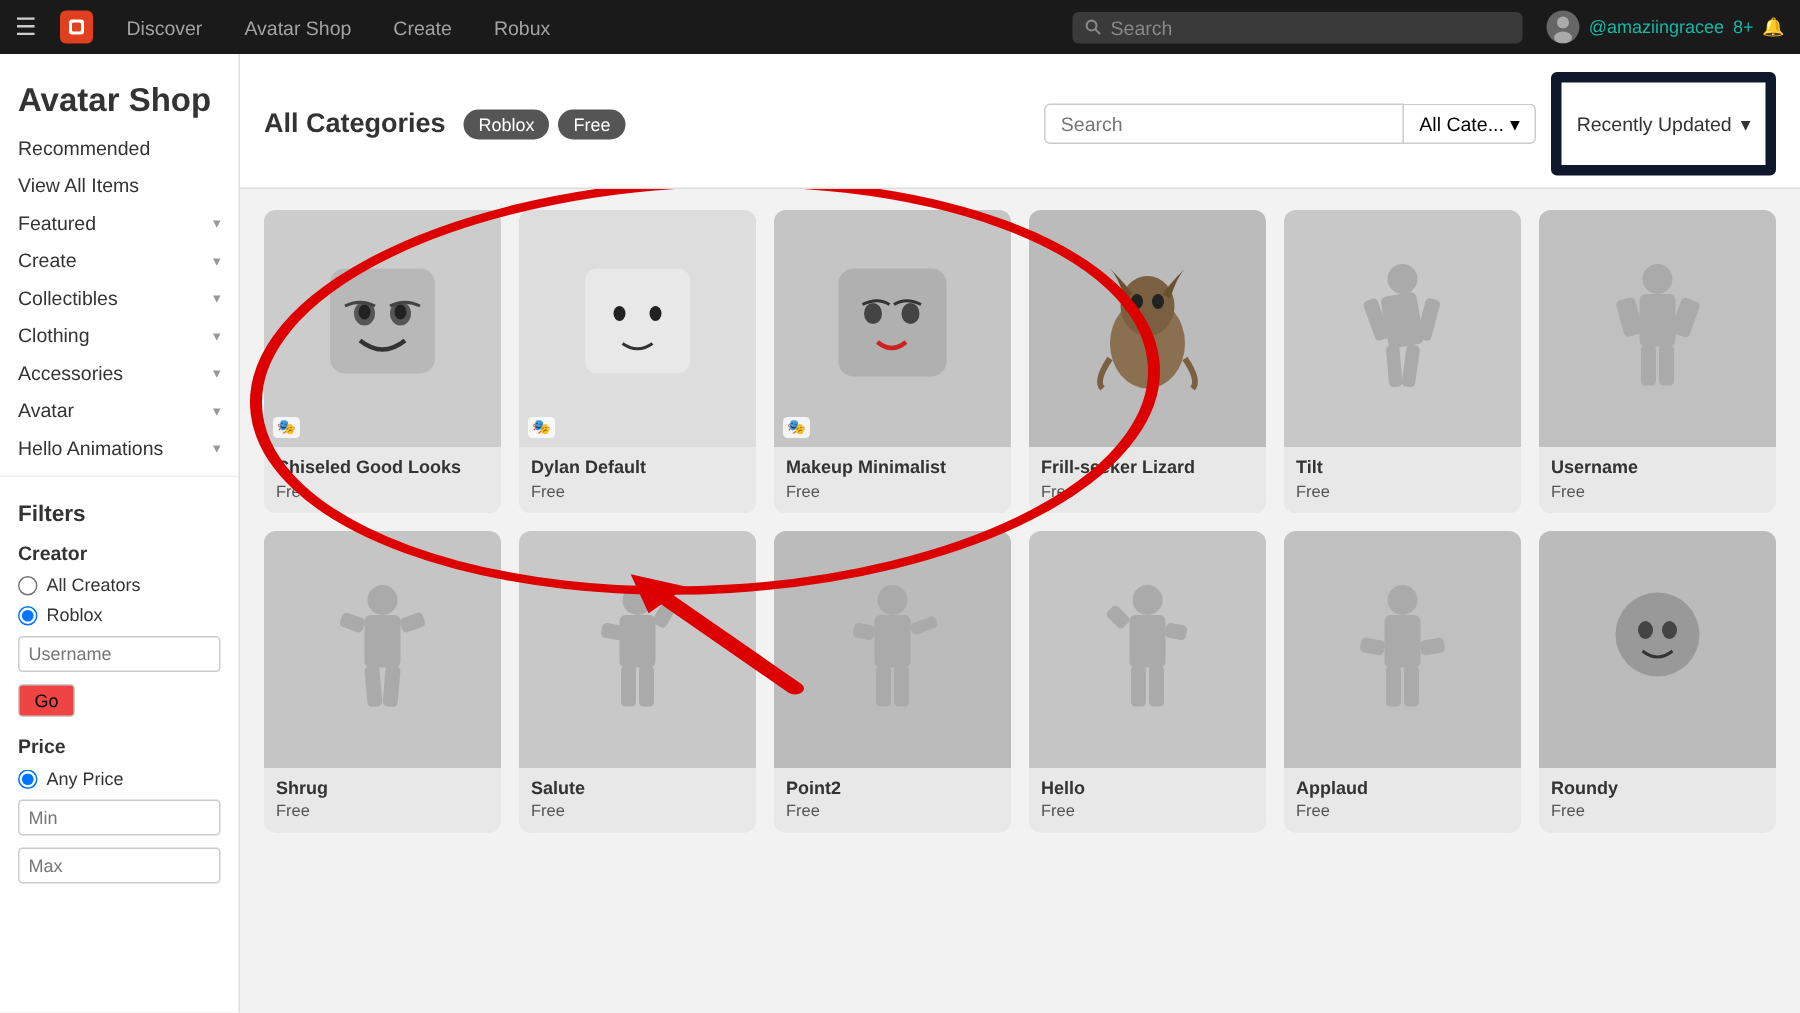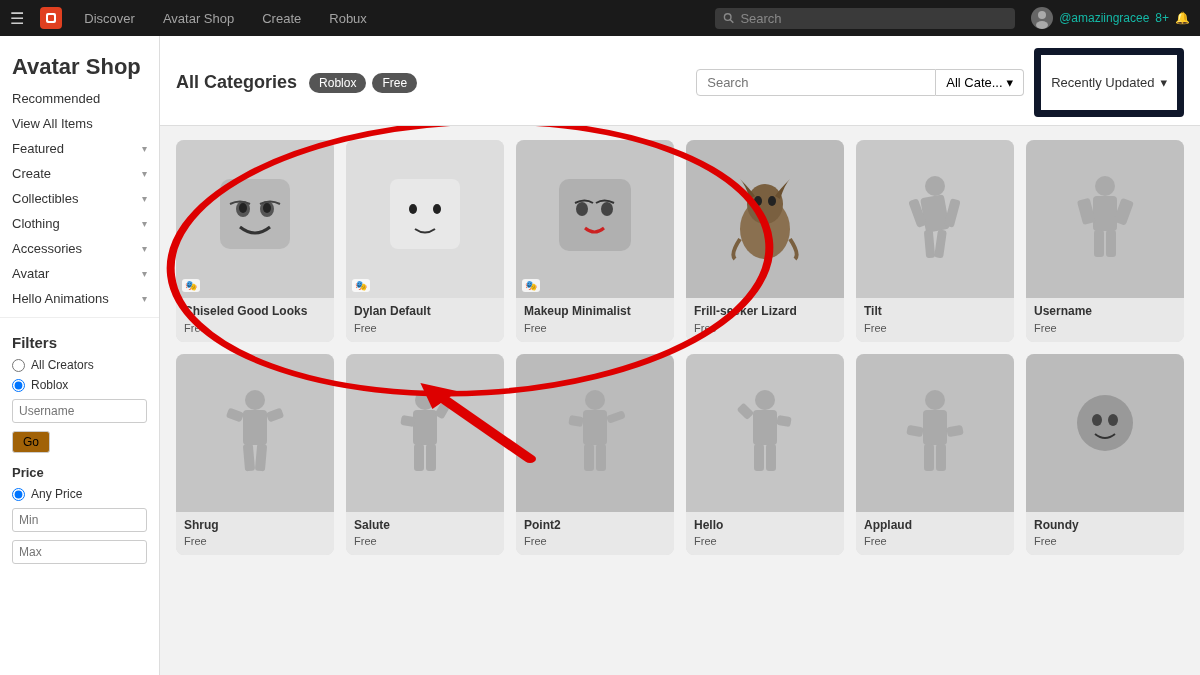--- a/index.html
+++ b/index.html
@@ -29,21 +29,21 @@
     .sidebar-item { display: flex; align-items: center; justify-content: space-between; padding: 5px 12px; cursor: pointer; color: #333; font-size: 13px; }
     .sidebar-item .chevron { color: #999; font-size: 10px; }
     .sidebar-divider { border: none; border-top: 1px solid #eee; margin: 6px 0; }
 
     
     .sidebar-filter-title { font-size: 15px; font-weight: bold; padding: 10px 12px 4px; }
     .sidebar-filter-subtitle { font-size: 13px; font-weight: 600; padding: 6px 12px 4px; }
     .sidebar-radio-item { display: flex; align-items: center; gap: 6px; padding: 3px 12px; font-size: 12px; cursor: pointer; }
     .sidebar-radio-item input[type=radio] { cursor: pointer; }
     .sidebar-input { width: calc(100% - 24px); margin: 4px 12px; padding: 4px 6px; border: 1px solid #ccc; border-radius: 3px; font-size: 12px; outline: none; }
-    .sidebar-go-btn { margin: 4px 12px; padding: 3px 10px; background: #a16207; border: 1px solid #ccc; border-radius: 3px; font-size: 12px; cursor: pointer; }
+    .sidebar-go-btn { margin: 4px 12px; padding: 3px 10px; background: #ef4444; border: 1px solid #ccc; border-radius: 3px; font-size: 12px; cursor: pointer; }
     .sidebar-price-title { font-size: 13px; font-weight: 600; padding: 8px 12px 4px; }
 
     
     .content-area { flex: 1; background: #f2f2f2; overflow-y: auto; padding: 0; }
 
     
     .content-header { background: #fff; padding: 12px 16px 0; border-bottom: 1px solid #ddd; }
     .content-header-top { display: flex; align-items: center; justify-content: space-between; margin-bottom: 8px; }
     .content-header-left { display: flex; align-items: center; gap: 12px; }
     .content-title { font-size: 18px; font-weight: bold; }
@@ -141,20 +141,21 @@
       <span class="chevron">▾</span>
     </div>
     <div class="sidebar-item">
       <span>Hello Animations</span>
       <span class="chevron">▾</span>
     </div>
 
     <hr class="sidebar-divider">
 
     <div class="sidebar-filter-title">Filters</div>
+    <div class="sidebar-filter-subtitle">Creator</div>
 
     <label class="sidebar-radio-item">
       <input type="radio" name="creator" style="">
       <span>All Creators</span>
     </label>
     <label class="sidebar-radio-item">
       <input type="radio" name="creator" checked="" style="">
       <span>Roblox</span>
     </label>
 

